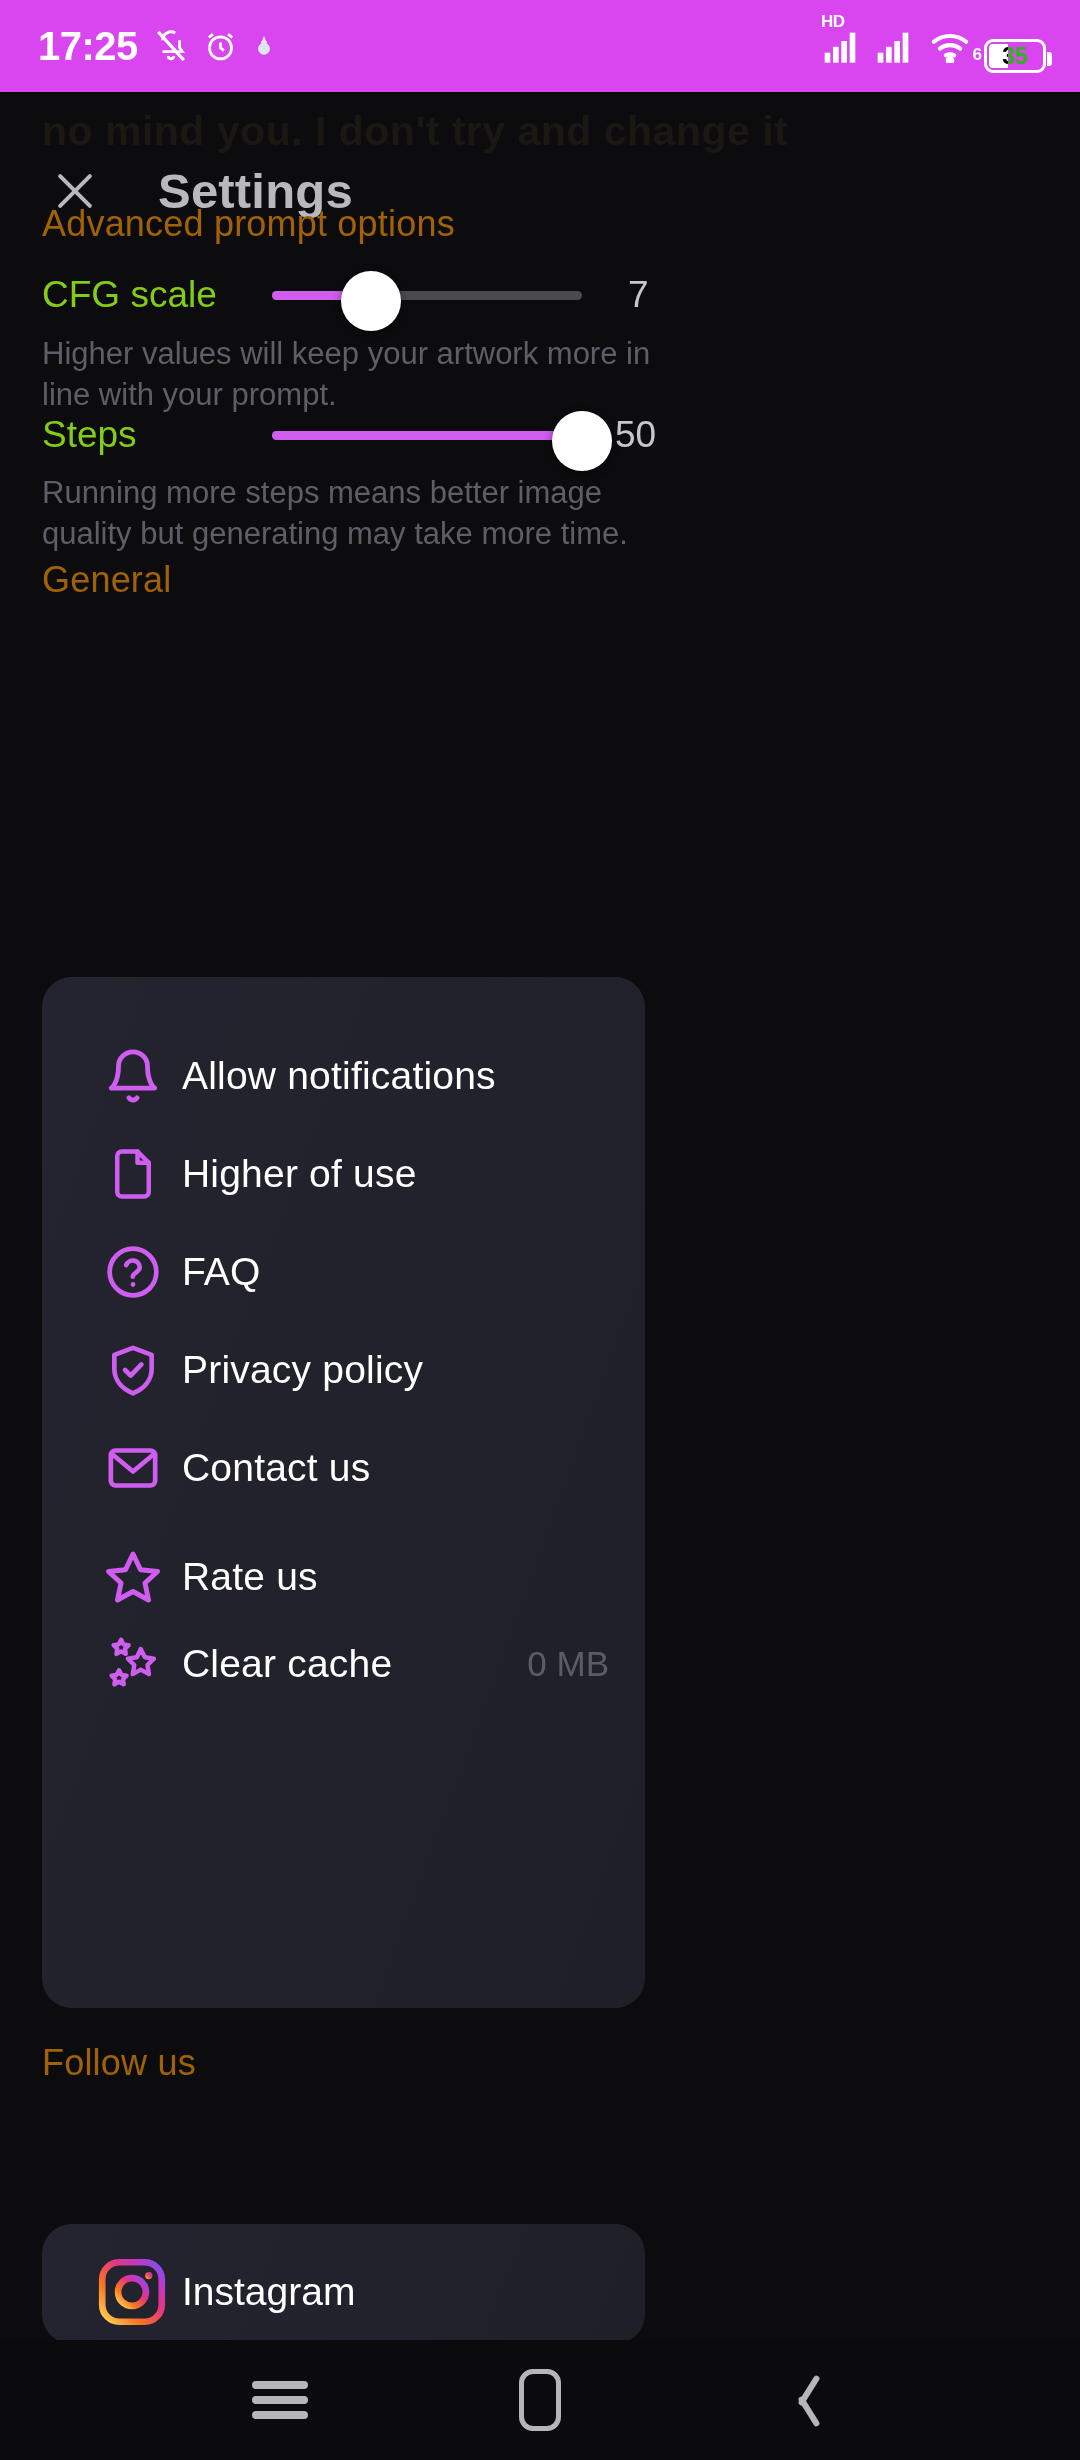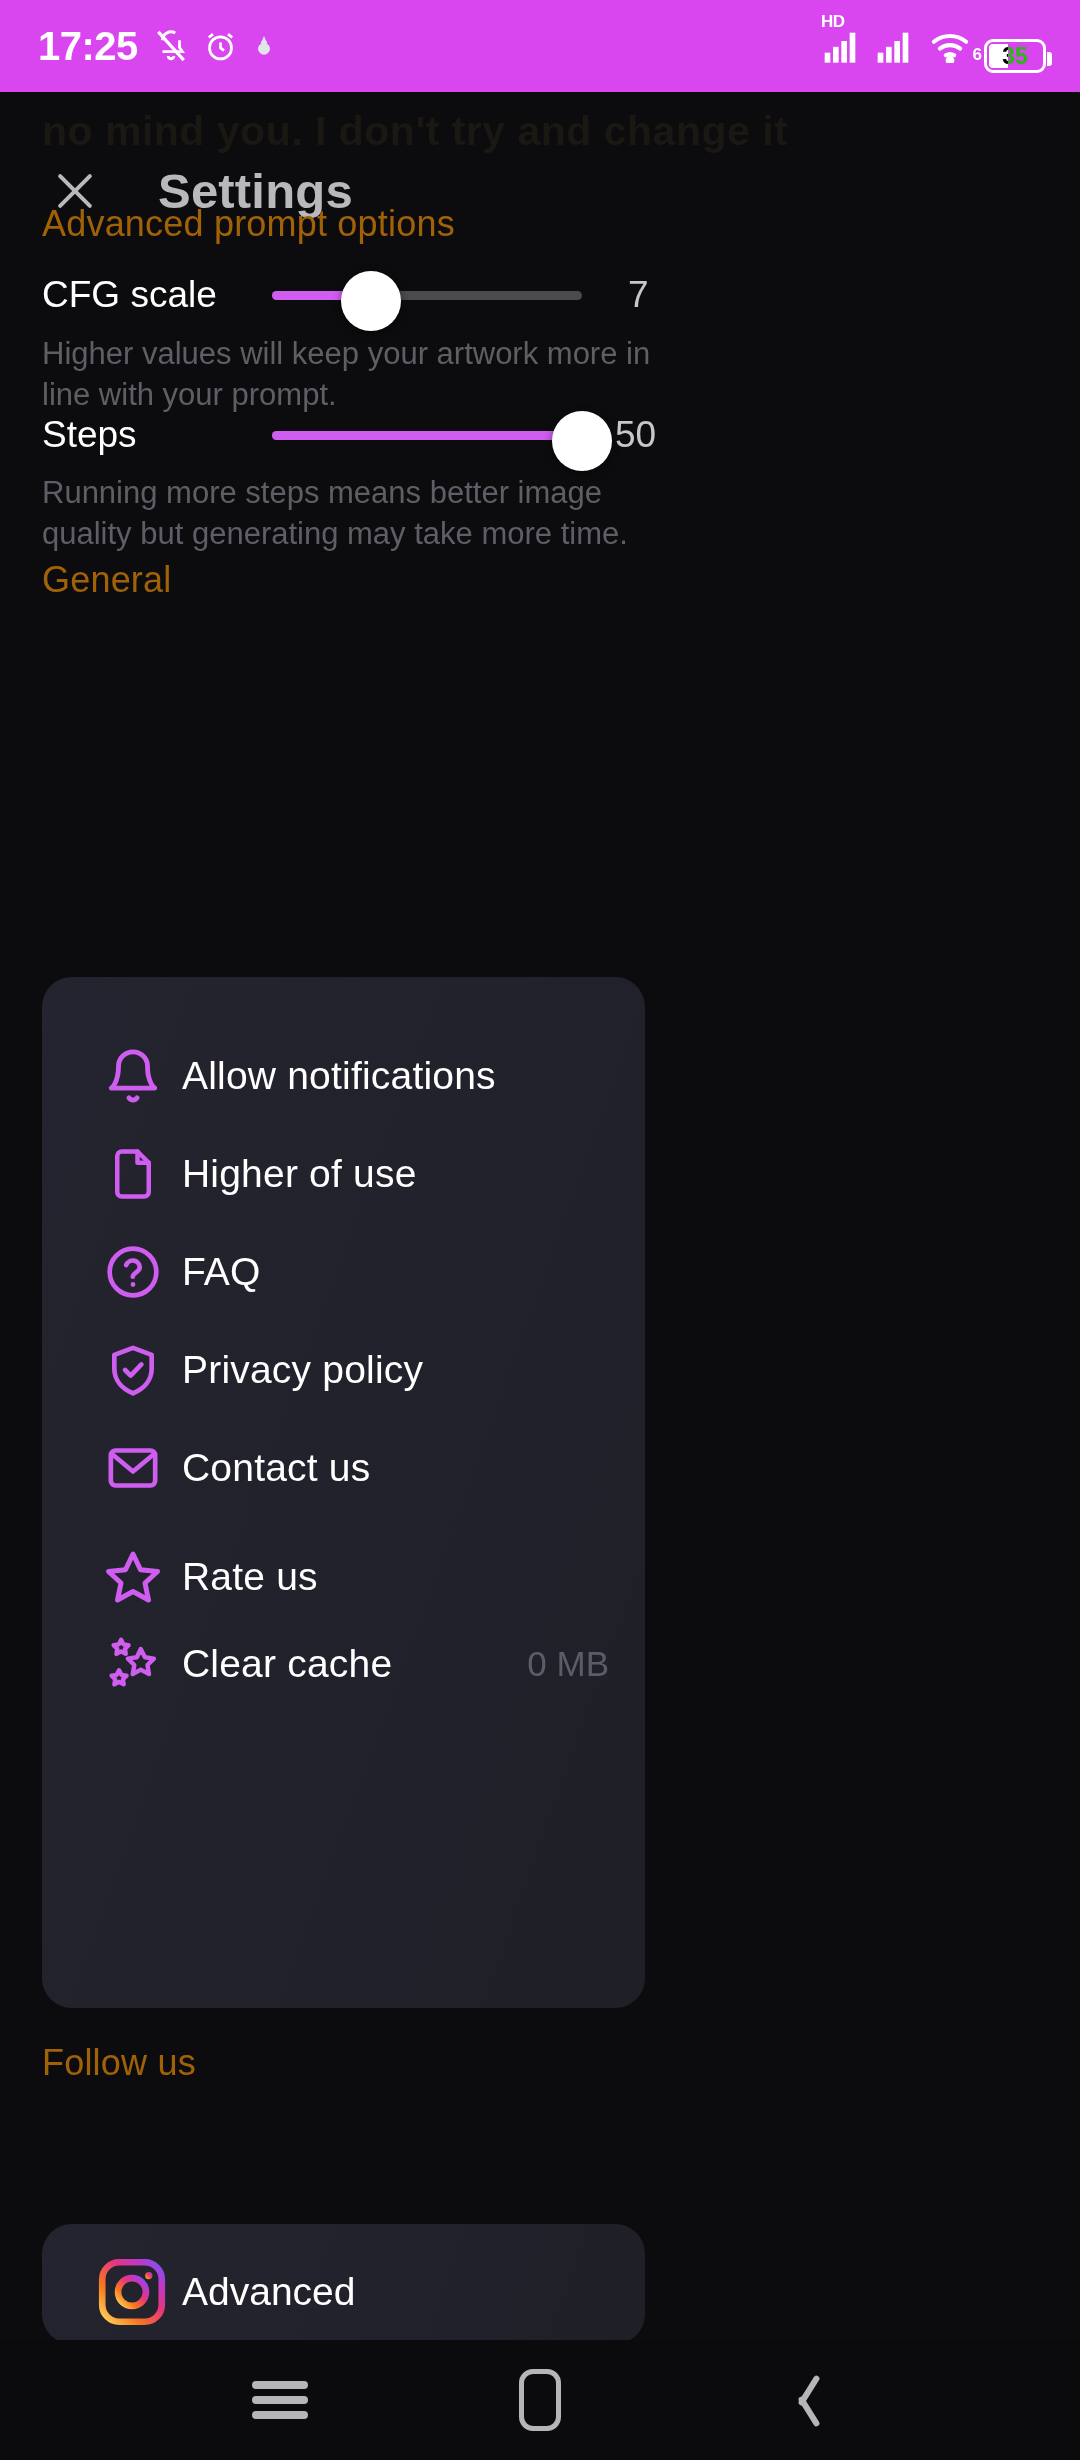--- a/index.html
+++ b/index.html
@@ -82,21 +82,21 @@
     font-size:36px; font-weight:400; color:#a16207; letter-spacing:0.2px;
   }
 
   
   .slider-row {
     position:absolute; left:0; width:1080px; height:60px;
     display:flex; align-items:center;
   }
   .slider-label {
     position:absolute; left:42px;
-    font-size:37px; color:#ffffff; white-space:nowrap;
+    font-size:37px; color:#84cc16; white-space:nowrap;
   }
   .track-wrap {
     position:absolute; left:272px; width:310px; height:40px;
     display:flex; align-items:center;
   }
   .track-bg {
     position:absolute; left:0; top:16px; width:310px; height:9px;
     background:#4a4a4f; border-radius:5px;
   }
   .track-fill {
@@ -350,21 +350,21 @@
               <stop offset="60%" stop-color="#e6357f"></stop>
                 <stop offset="85%" stop-color="#b33bd4"></stop>
               <stop offset="100%" stop-color="#6b5cf0"></stop>
             </linearGradient>
           </defs>
           <rect x="2.6" y="2.6" width="18.8" height="18.8" rx="5.4" stroke="url(#iggrad)"></rect>
           <circle cx="12" cy="12" r="4.4" stroke="url(#iggrad)"></circle>
           <circle cx="17.3" cy="6.8" r="1.15" fill="url(#iggrad)" stroke="none"></circle>
         </svg>
       </span>
-      <span class="ig-label">Advanced</span>
+      <span class="ig-label">Instagram</span>
     </div>
   </div>
 
   <div id="navbar">
     <div class="nav-btn">
       <span class="burger">
           <span></span>
           <span></span>
           <span></span>
         </span>

